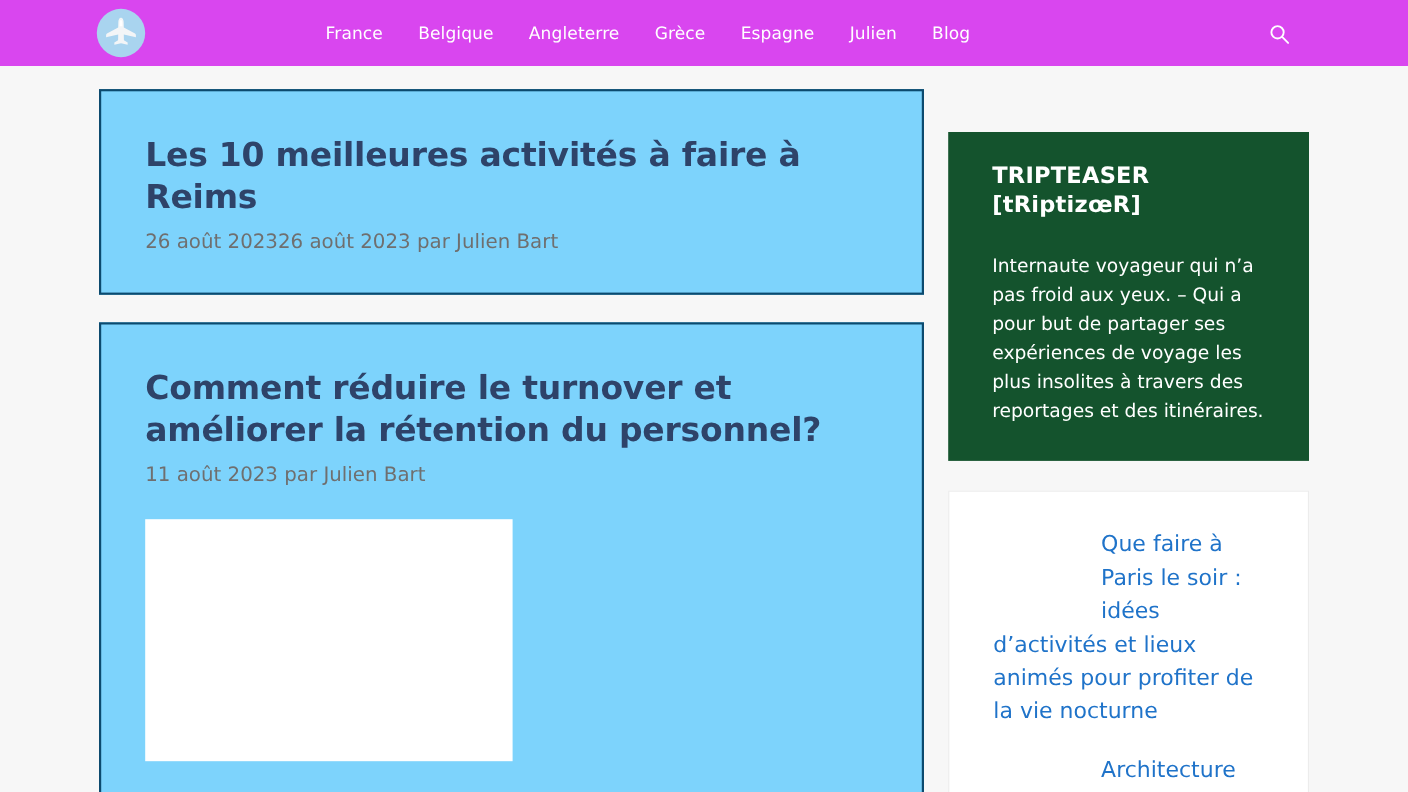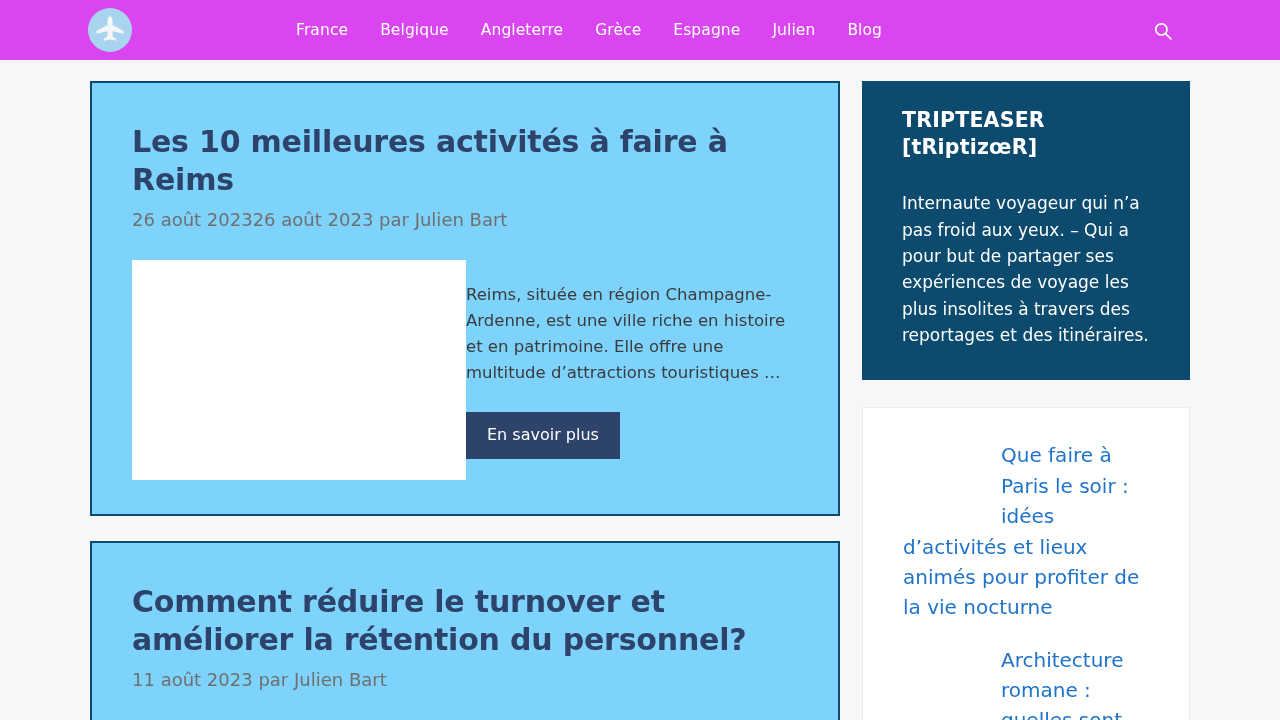--- a/index.html
+++ b/index.html
@@ -125,24 +125,25 @@
     border: none;
     font-family: inherit;
     font-size: 16px;
     line-height: 1;
     padding: 15px 21px 16px 21px;
     cursor: pointer;
   }
 
   
   .widget-orange {
-    background: #0c4a6e;
+    background: #14532d;
     color: #ffffff;
     padding: 26px 38px 32px 40px;
     margin-bottom: 27px;
+    margin-top: 39px;
   }
   .widget-orange-title {
     margin: 0;
     font-size: 20.5px;
     font-weight: bold;
     line-height: 1.3;
     letter-spacing: 0.2px;
   }
   .widget-orange-text {
     margin: 30px 0 0 0;
@@ -216,27 +217,20 @@
 
 <div class="page">
 
   <main class="content-col">
 
     <article class="post-card">
       <h2 class="post-title">Les 10 meilleures activités à faire à Reims</h2>
       <p class="post-meta">
         <span>26 août 202326 août 2023</span><span> par </span><span class="author-name">Julien Bart</span>
       </p>
-      <div class="post-body">
-        <div class="post-thumb"></div>
-        <div class="post-text">
-          <p class="post-excerpt">Reims, située en région Champagne-Ardenne, est une ville riche en histoire et en patrimoine. Elle offre une multitude d’attractions touristiques …</p>
-          <button class="more-btn">En savoir plus</button>
-        </div>
-      </div>
     </article>
 
     <article class="post-card">
       <h2 class="post-title">Comment réduire le turnover et améliorer la rétention du personnel?</h2>
       <p class="post-meta">
         <span>11 août 2023</span><span> par </span><span class="author-name">Julien Bart</span>
       </p>
       <div class="post-body">
         <div class="post-thumb"></div>
         <div class="post-text">

